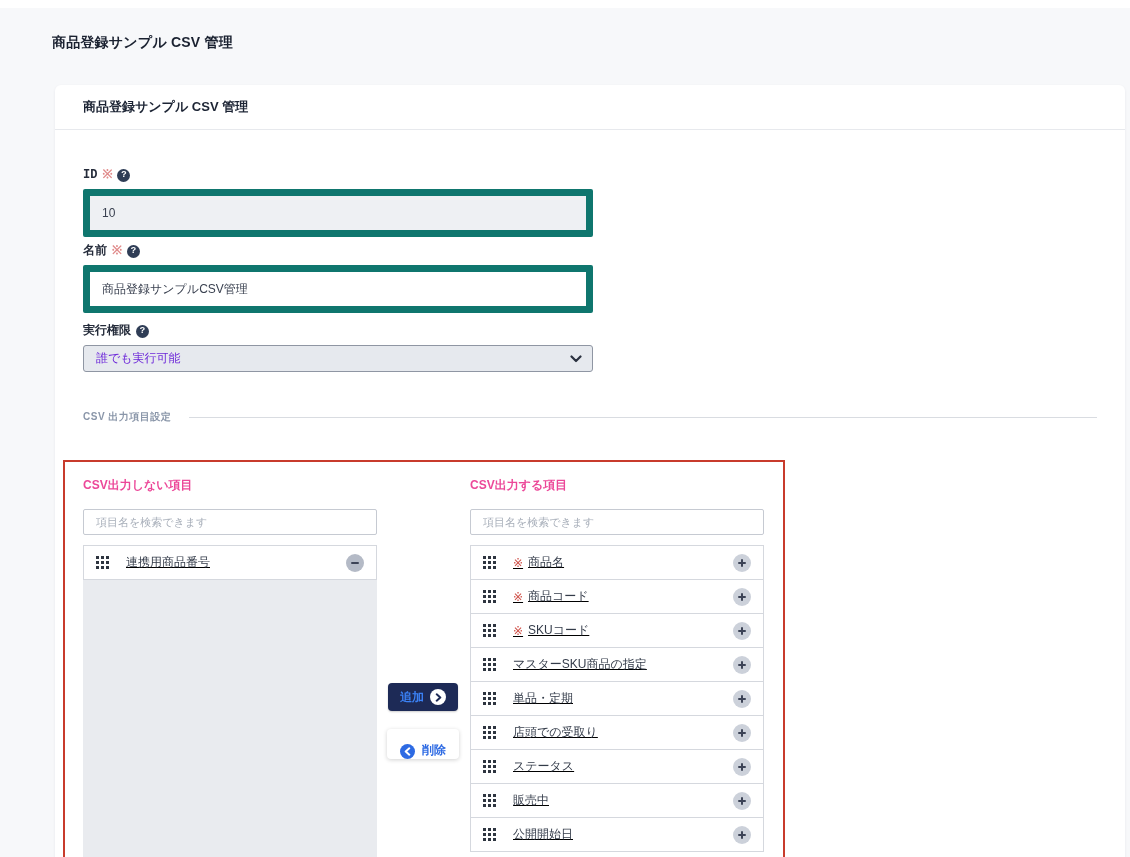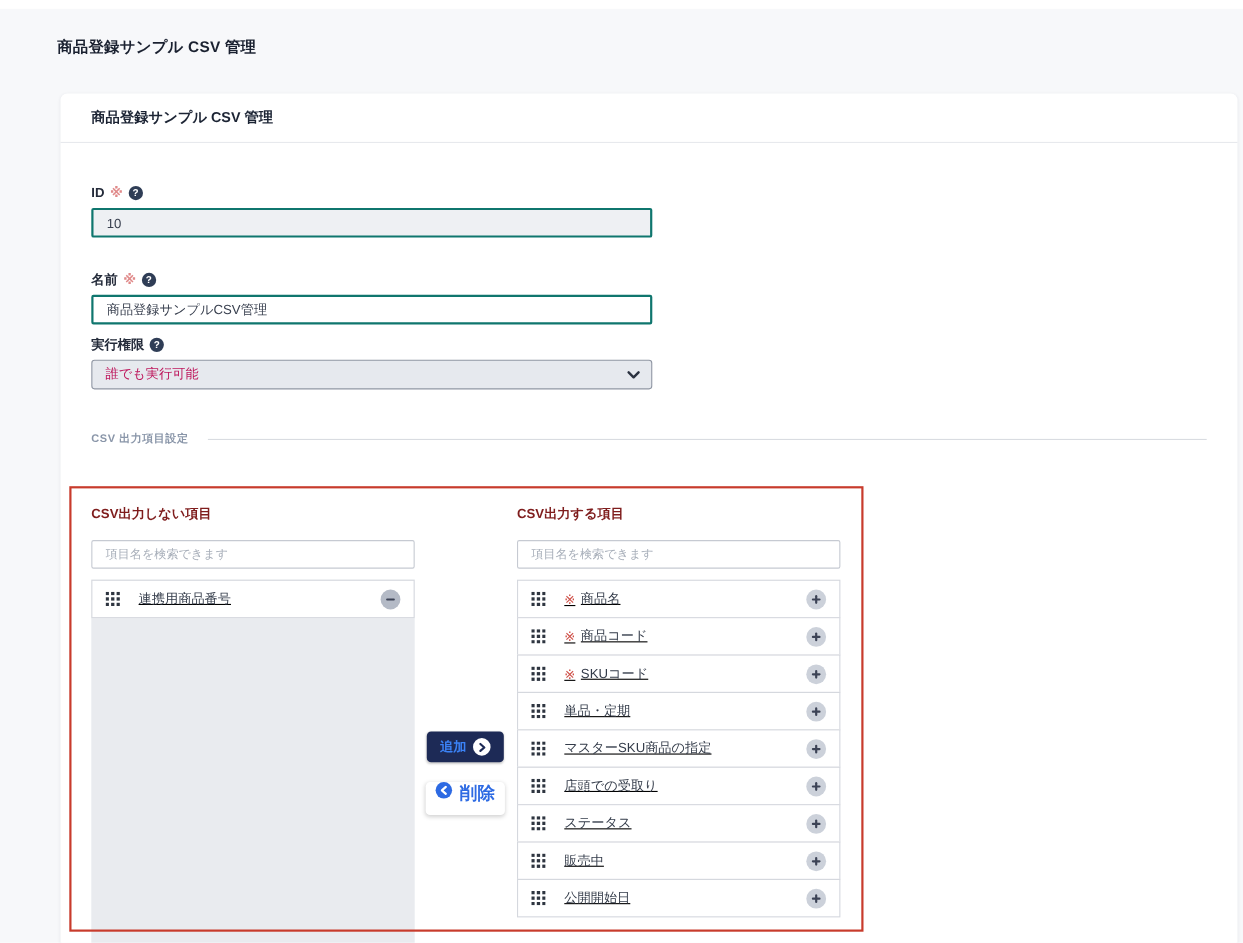--- a/index.html
+++ b/index.html
@@ -21,59 +21,59 @@
     box-shadow: 0 1px 3px rgba(25,30,50,.07);
   }
   .card-header {
     height: 45px; display: flex; align-items: center; padding: 0 28px;
     border-bottom: 1px solid #e7e9ed;
     font-size: 13px; font-weight: 700; color: #1c2434;
   }
   .card-body { padding: 0 28px; }
 
   .field-id { margin-top: 39px; }
-  .field-name { margin-top: 32px; }
+  .field-name { margin-top: 8px; }
   .field-perm { margin-top: 12px; }
-  .label-row { display: flex; align-items: center; gap: 5px; line-height: 13px; margin-bottom: 7px; }
+  .label-row { display: flex; align-items: center; gap: 5px; line-height: 13px; margin-bottom: 7px; font-family: Liberation Mono, monospace; }
   .lbl { font-size: 12px; font-weight: 700; color: #242b3a; }
   .req { font-size: 12px; font-weight: 700; color: #e08a8a; }
   .help {
     width: 13px; height: 13px; border-radius: 50%; background: #2f3d56;
     color: #fff; display: inline-flex; align-items: center; justify-content: center;
     font-size: 9px; font-weight: 700;
   }
   .help::after { content: "?"; }
   .txt {
-    width: 510px; height: 27px; border: 2px solid #0f766e; border-radius: 2px;
-    padding: 0 12px; font-size: 12px; color: #3a4150; background: #fff; outline: none;
+    width: 510px; height: 27px; border: 7px solid #0f766e; border-radius: 2px;
+    padding: 17px 12px; font-size: 12px; color: #3a4150; background: #fff; outline: none;
     font-family: inherit;
   }
   .txt.disabled { background: #eef0f3; }
   .selectbox {
     width: 510px; height: 27px; background: #e6e9ee; border: 1px solid #8f96a3;
     border-radius: 3px; display: flex; align-items: center; justify-content: space-between;
-    padding: 0 10px 0 12px; font-size: 12px; color: #be185d; cursor: pointer;
+    padding: 0 10px 0 12px; font-size: 12px; color: #6d28d9; cursor: pointer;
   }
 
   .section-row { display: flex; align-items: center; gap: 18px; margin-top: 38px; }
   .section-title { font-size: 10px; font-weight: 700; color: #8a96a9; letter-spacing: .5px; white-space: nowrap; }
   .section-line { flex: 1; height: 1px; background: #d9dce1; }
 
   .transfer { position: relative; margin-top: 36px; }
   .red-frame {
     position: absolute; left: -20px; top: 0; width: 722px; height: 405px;
     border: 2px solid #c83b2c; pointer-events: none; z-index: 5;
   }
   .cols { display: flex; padding-top: 19px; }
   .col-side { width: 294px; }
   .col-mid {
     width: 72px; margin: 0 11px 0 10px; display: flex; flex-direction: column;
     align-items: center; padding-top: 204px; gap: 18px;
   }
-  .col-header { font-size: 12px; font-weight: 700; color: #7f1d1d; line-height: 13px; }
+  .col-header { font-size: 12px; font-weight: 700; color: #ec4899; line-height: 13px; }
   .search {
     margin-top: 17px; width: 100%; height: 26px; border: 1px solid #c6cad2; border-radius: 2px;
     padding: 0 12px; font-size: 11px; color: #3a4150; background: #fff; outline: none;
     font-family: inherit;
   }
   .search::placeholder { color: #a7aeb9; }
   .list { margin-top: 10px; }
   .list-excluded { height: 332px; background: #e9ebef; }
   .row {
     height: 35px; display: flex; align-items: center; padding: 0 12px;
@@ -95,21 +95,21 @@
     color: #3b82f6; font-size: 12px; font-weight: 700; display: inline-flex; align-items: center;
     justify-content: center; gap: 6px; cursor: pointer; box-shadow: 0 1px 2px rgba(0,0,0,.2);
     font-family: inherit;
   }
   .circ-add {
     width: 16px; height: 16px; border-radius: 50%; background: #fff;
     display: inline-flex; align-items: center; justify-content: center;
   }
   .btn-del {
     width: 72px; height: 30px; background: #fff; border: none; border-radius: 4px;
-    color: #2d6ae3; font-size: 16px; font-weight: 700; display: inline-flex; align-items: flex-start;
+    color: #2d6ae3; font-size: 12px; font-weight: 700; display: inline-flex; align-items: flex-end;
     justify-content: center; gap: 7px; cursor: pointer; box-shadow: 0 1px 4px rgba(0,0,0,.18);
     font-family: inherit;
   }
   .circ-del {
     width: 15px; height: 15px; border-radius: 50%; background: #2d6ae3;
     display: inline-flex; align-items: center; justify-content: center;
   }
 </style>
 </head>
 <body>
@@ -293,43 +293,43 @@
                     <rect x="5" y="0" width="3" height="3"></rect>
                     <rect x="10" y="0" width="3" height="3"></rect>
                     <rect x="0" y="5" width="3" height="3"></rect>
                     <rect x="5" y="5" width="3" height="3"></rect>
                     <rect x="10" y="5" width="3" height="3"></rect>
                     <rect x="0" y="10" width="3" height="3"></rect>
                     <rect x="5" y="10" width="3" height="3"></rect>
                     <rect x="10" y="10" width="3" height="3"></rect>
                   </svg>
                 </span>
+                <span class="row-label">マスターSKU商品の指定</span>
+                <button class="action plus">
+                  <svg width="10" height="10" viewBox="0 0 10 10">
+                    <rect x="1" y="4" width="8" height="2" rx="1" fill="#3c4356"></rect>
+                    <rect x="4" y="1" width="2" height="8" rx="1" fill="#3c4356"></rect>
+                  </svg>
+                </button>
+              </div>
+              <div class="row">
+                <span class="grip">
+                  <svg width="13" height="13" viewBox="0 0 13 13" fill="#2e3540">
+                    <rect x="0" y="0" width="3" height="3"></rect>
+                    <rect x="5" y="0" width="3" height="3"></rect>
+                    <rect x="10" y="0" width="3" height="3"></rect>
+                    <rect x="0" y="5" width="3" height="3"></rect>
+                    <rect x="5" y="5" width="3" height="3"></rect>
+                    <rect x="10" y="5" width="3" height="3"></rect>
+                    <rect x="0" y="10" width="3" height="3"></rect>
+                    <rect x="5" y="10" width="3" height="3"></rect>
+                    <rect x="10" y="10" width="3" height="3"></rect>
+                  </svg>
+                </span>
                 <span class="row-label">単品・定期</span>
-                <button class="action plus">
-                  <svg width="10" height="10" viewBox="0 0 10 10">
-                    <rect x="1" y="4" width="8" height="2" rx="1" fill="#3c4356"></rect>
-                    <rect x="4" y="1" width="2" height="8" rx="1" fill="#3c4356"></rect>
-                  </svg>
-                </button>
-              </div>
-              <div class="row">
-                <span class="grip">
-                  <svg width="13" height="13" viewBox="0 0 13 13" fill="#2e3540">
-                    <rect x="0" y="0" width="3" height="3"></rect>
-                    <rect x="5" y="0" width="3" height="3"></rect>
-                    <rect x="10" y="0" width="3" height="3"></rect>
-                    <rect x="0" y="5" width="3" height="3"></rect>
-                    <rect x="5" y="5" width="3" height="3"></rect>
-                    <rect x="10" y="5" width="3" height="3"></rect>
-                    <rect x="0" y="10" width="3" height="3"></rect>
-                    <rect x="5" y="10" width="3" height="3"></rect>
-                    <rect x="10" y="10" width="3" height="3"></rect>
-                  </svg>
-                </span>
-                <span class="row-label">マスターSKU商品の指定</span>
                 <button class="action plus">
                   <svg width="10" height="10" viewBox="0 0 10 10">
                     <rect x="1" y="4" width="8" height="2" rx="1" fill="#3c4356"></rect>
                     <rect x="4" y="1" width="2" height="8" rx="1" fill="#3c4356"></rect>
                   </svg>
                 </button>
               </div>
               <div class="row">
                 <span class="grip">
                   <svg width="13" height="13" viewBox="0 0 13 13" fill="#2e3540">

